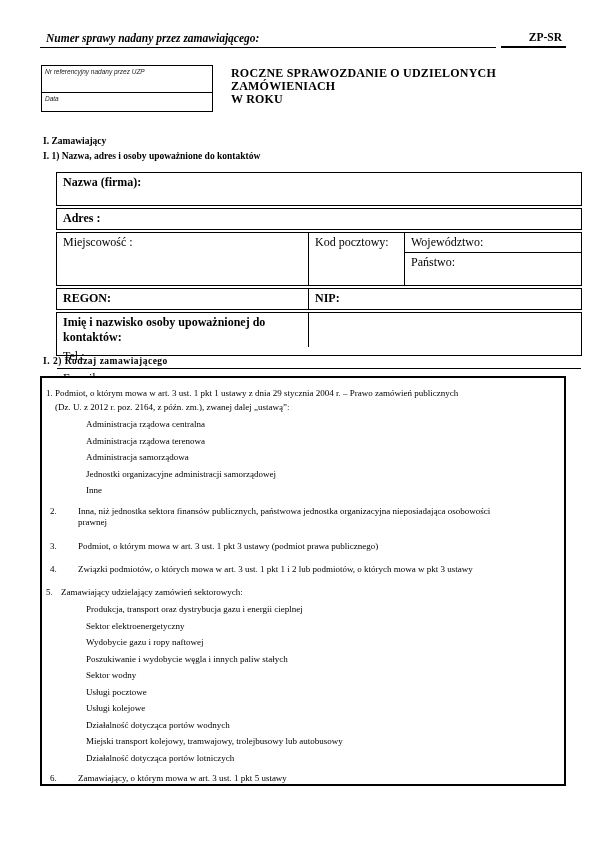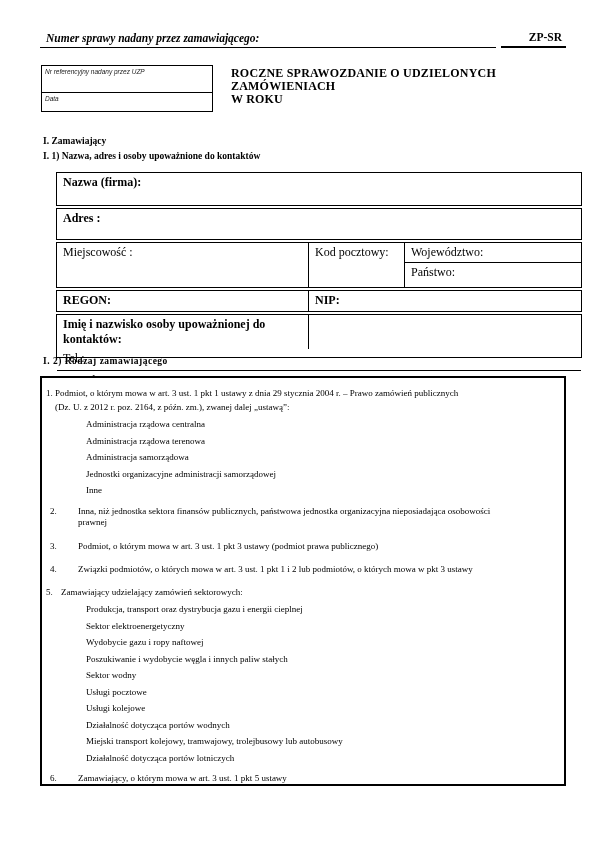--- a/index.html
+++ b/index.html
@@ -28,22 +28,22 @@
   .h1a{left:43px;top:136px;}
   .h1b{left:43px;top:151px;}
   .h2a{left:43px;top:356px;letter-spacing:0.5px;}
   
   .tbl{position:absolute;left:56px;top:172px;width:526px;font-size:12px;}
   .trow{border:1.5px solid #000;margin-bottom:2px;box-sizing:border-box;background:#fff;}
   .trow,.tcell,.tsub{box-sizing:border-box;}
   .pad{padding:2px 6px;}
   .b{font-weight:bold;}
   .r-nazwa{height:34px;}
-  .r-adres{height:32px;}
-  .r-miejsc{height:46px;display:flex;}
+  .r-adres{height:22px;}
+  .r-miejsc{height:54px;display:flex;}
   .r-regon{height:22px;display:flex;}
   .r-imie{height:44px;display:flex;flex-direction:column;}
   .c1{width:252px;border-right:1px solid #000;}
   .c2{width:96px;border-right:1px solid #000;}
   .c3{flex:1;display:flex;flex-direction:column;}
   .sub-top{height:20px;border-bottom:1px solid #000;}
   .sub-top2{height:22px;border-bottom:1px solid #000;}
   .sub-bot{flex:1;}
   .cflex{flex:1;}
   

